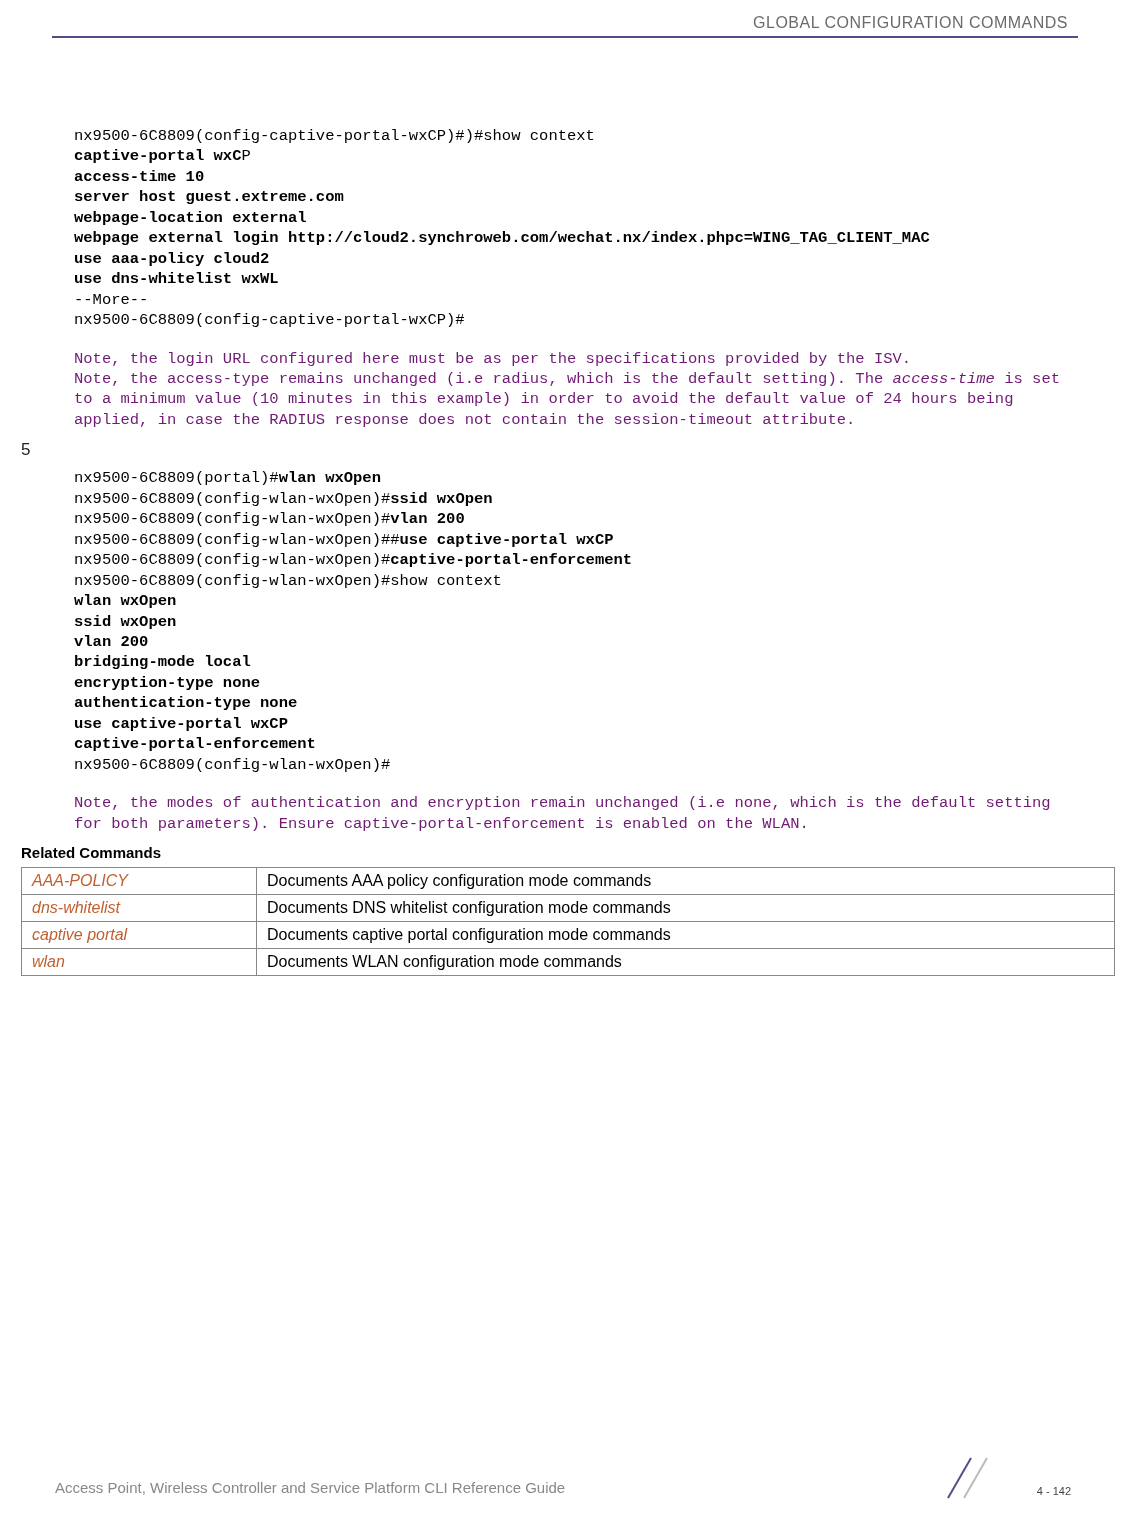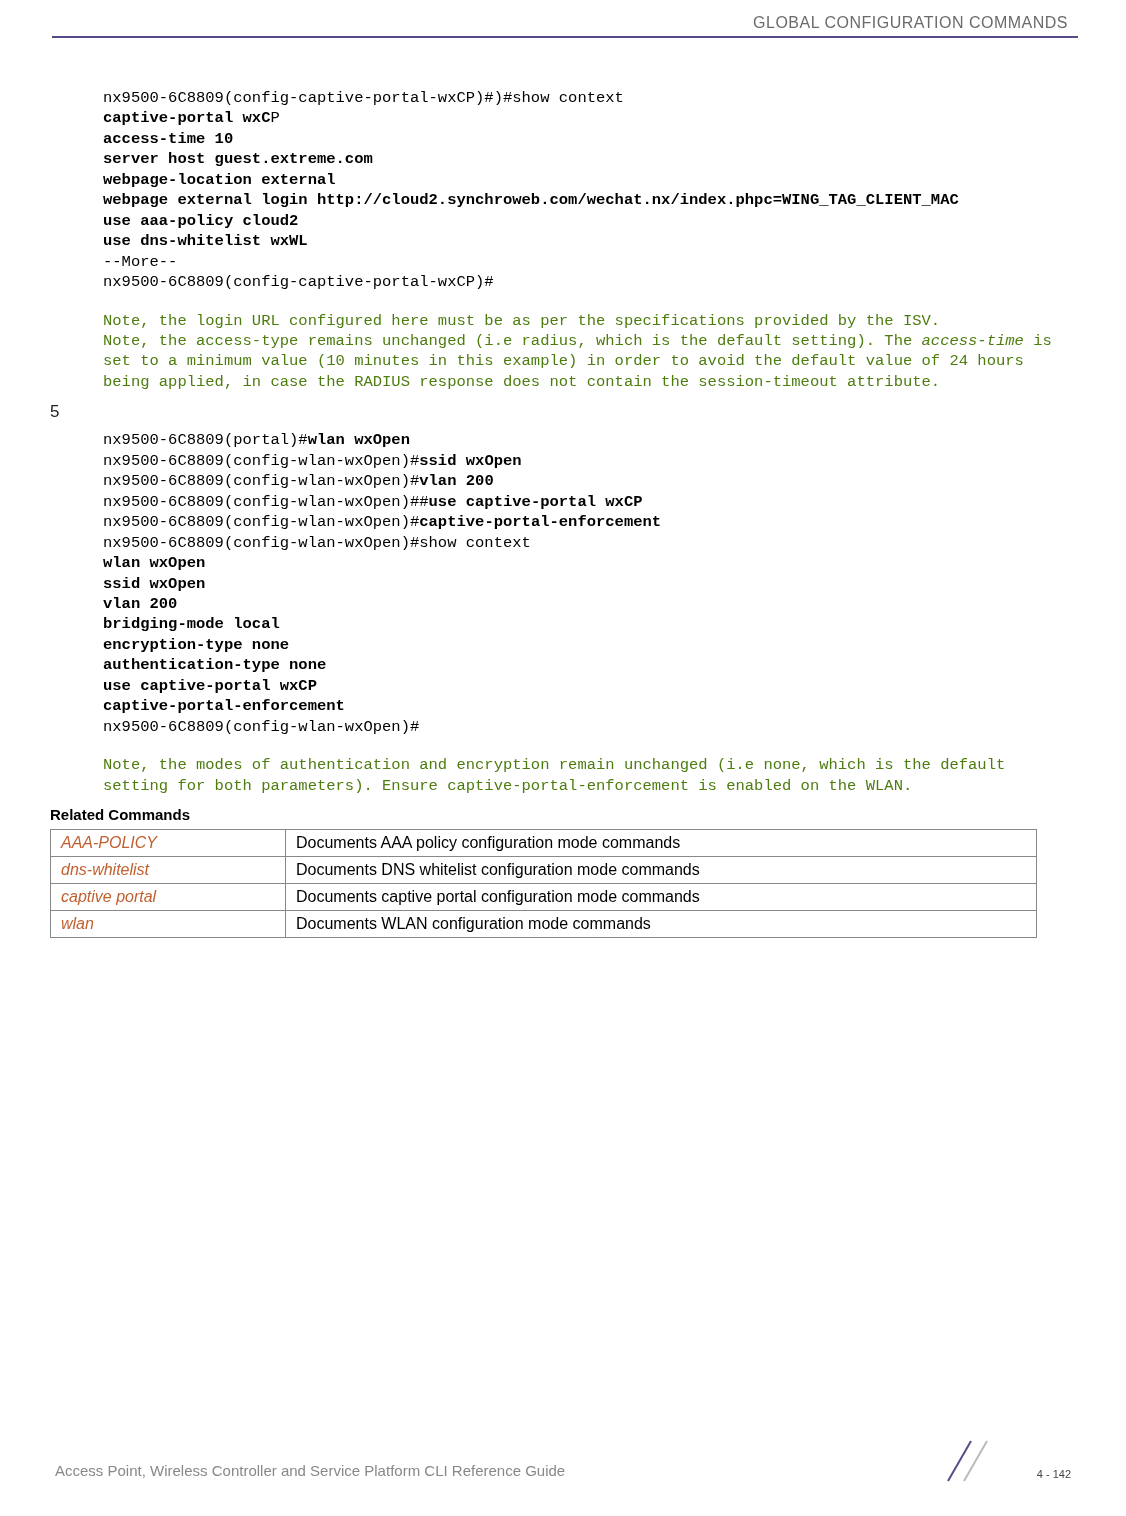--- a/index.html
+++ b/index.html
@@ -22,36 +22,37 @@
       font-size: 16px;
       letter-spacing: 0.5px;
       font-weight: 300;
     }
     .header-line {
       border: none;
       border-top: 2px solid #5a4a8a;
       margin: 0 48px 0 52px;
     }
     .content {
-      padding: 50px 55px 0 103px;
+      padding: 50px 55px 0 74px;
+      margin-top: 38px;
     }
     .code-block {
       font-family: "Courier New", Courier, monospace;
       font-size: 15.5px;
       line-height: 1.32;
       white-space: pre-wrap;
       color: #000;
       margin-bottom: 0;
     }
     .note-block {
       font-family: "Courier New", Courier, monospace;
       font-size: 15.5px;
       line-height: 1.32;
       white-space: pre-wrap;
-      color: #4d7c0f;
+      color: #701a75;
       margin-top: 18px;
     }
     .italic-mono {
       font-style: italic;
     }
     .step {
       margin: 10px 0 8px -53px;
       font-size: 17px;
       color: #222;
       display: flex;
@@ -60,37 +61,37 @@
     .step-num {
       width: 20px;
     }
     .related-heading {
       font-weight: bold;
       font-size: 15px;
       margin: 10px 0 6px -53px;
     }
     .related-table {
       border-collapse: collapse;
-      width: 987px;
+      width: 1094px;
       margin-left: -53px;
       font-size: 16px;
     }
     .related-table td {
       border: 1px solid #888;
       padding: 4px 10px;
       vertical-align: top;
     }
     .related-table td:first-child {
       width: 235px;
       color: #c06030;
       font-style: italic;
     }
     .footer {
       position: absolute;
-      bottom: 36px;
+      bottom: 19px;
       left: 0;
       right: 0;
       padding: 0 55px;
     }
     .footer-text {
       color: #888;
       font-size: 15px;
       font-weight: 300;
     }
     .footer-page {

